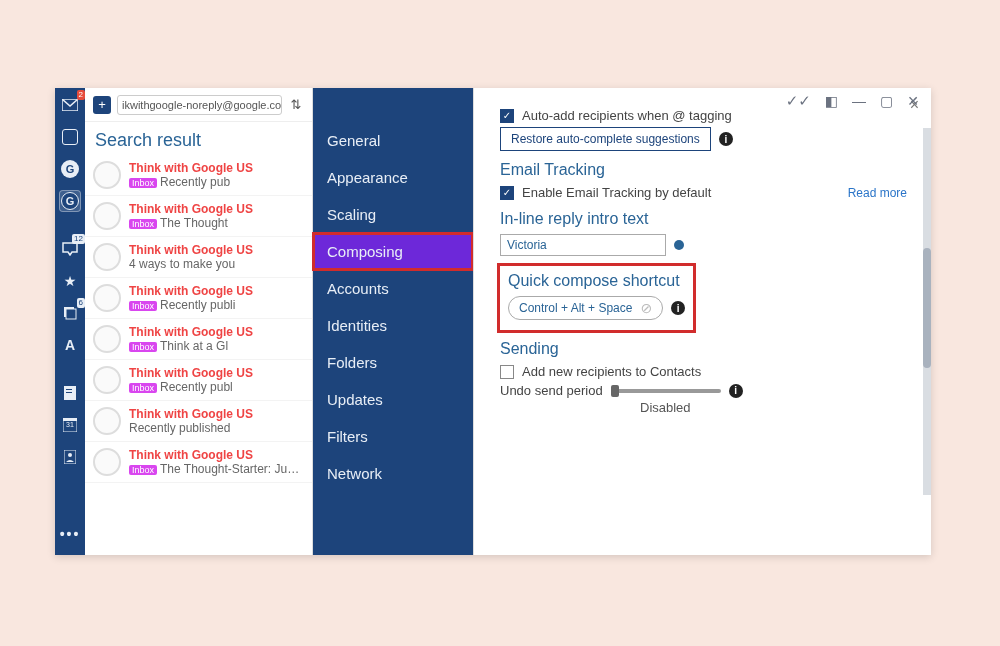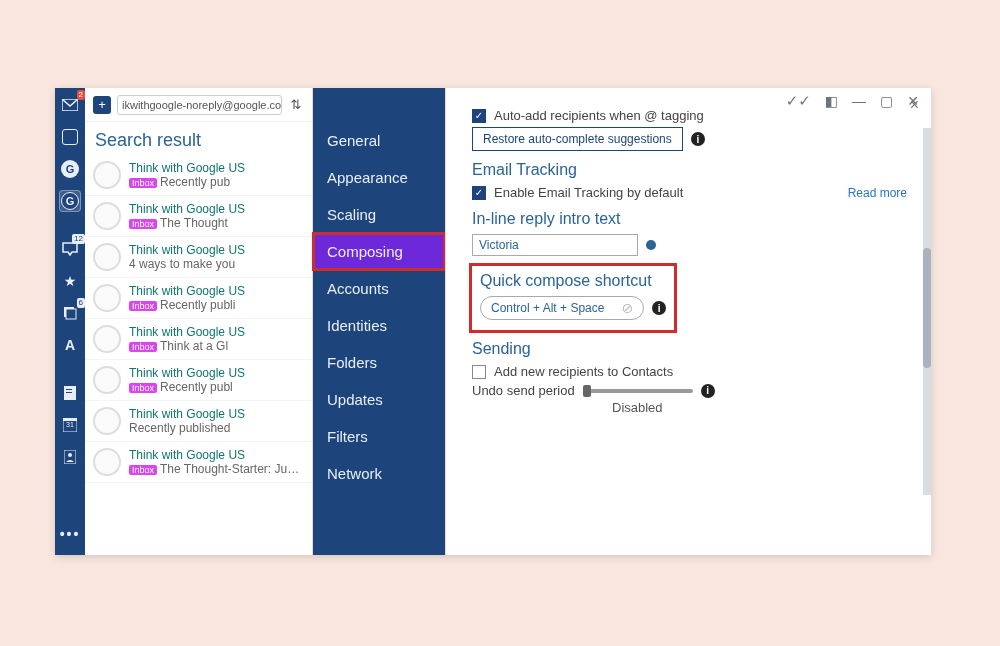--- a/index.html
+++ b/index.html
@@ -91,31 +91,31 @@
     padding:6px 8px;
     border-bottom:1px solid #f3f3f3;
     cursor:pointer;
   }
   .avatar {
     width:28px; height:28px; border-radius:50%;
     border:2px solid #ddd; background:#fafafa;
     flex:none;
   }
   .thread .txt { overflow:hidden; }
-  .thread .from { font-size:12px; color:#0f766e; white-space:nowrap; overflow:hidden; text-overflow:ellipsis;}
+  .thread .from { font-size:12px; color:#ef4444; white-space:nowrap; overflow:hidden; text-overflow:ellipsis;font-weight:bold;}
   .thread .line2 { font-size:12px; color:#666; white-space:nowrap; overflow:hidden; text-overflow:ellipsis;}
   .tag {
     display:inline-block;
     background:#d946ef; color:#fff;
     font-size:9px; padding:0 3px; border-radius:2px; margin-right:3px;
   }
   
   
   .settings-nav {
-    width: 132px;
+    width: 160px;
     background: #1d447b;
     color: #e8eef6;
     display:flex; flex-direction:column;
     padding: 34px 0 0 0;
   }
   .settings-nav .item {
     padding: 10px 14px;
     font-size: 15px;
     cursor:pointer;
   }
@@ -165,21 +165,21 @@
   }
   .txtinput {
     border:1px solid #aaa; color:#2a6496;
     padding:2px 6px; font-size:12px; height:22px;
   }
   .dot { width:10px; height:10px; border-radius:50%; background:#2a6496; display:inline-block;}
   .link { color:#2a74c8; font-size:12px; cursor:pointer;}
   .shortcutbox {
     border:1px solid #aaa; border-radius:12px;
     padding:3px 10px; font-size:12px; color:#2a6496;
-    display:inline-flex; align-items:center; gap:17px;
+    display:inline-flex; align-items:center; gap:8px;
   }
   .shortcutbox .clr { color:#bbb; font-size:14px; cursor:pointer;}
   .slider-track {
     flex:none; width:110px; height:4px; background:#999; position:relative; border-radius:2px;
   }
   .slider-thumb {
     position:absolute; left:0; top:-4px; width:8px; height:12px;
     background:#666; border-radius:2px;
   }
   .scrollhint {

